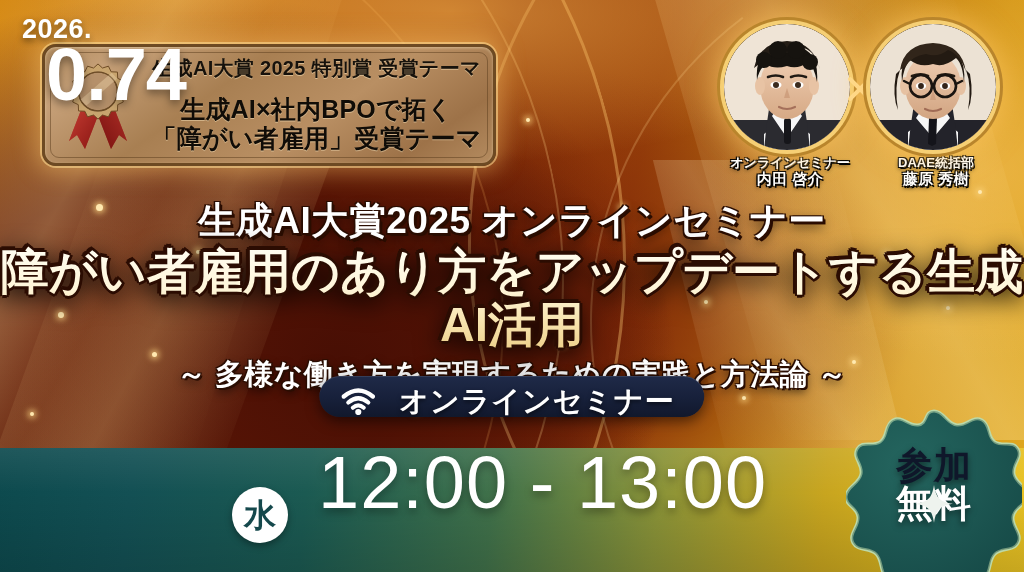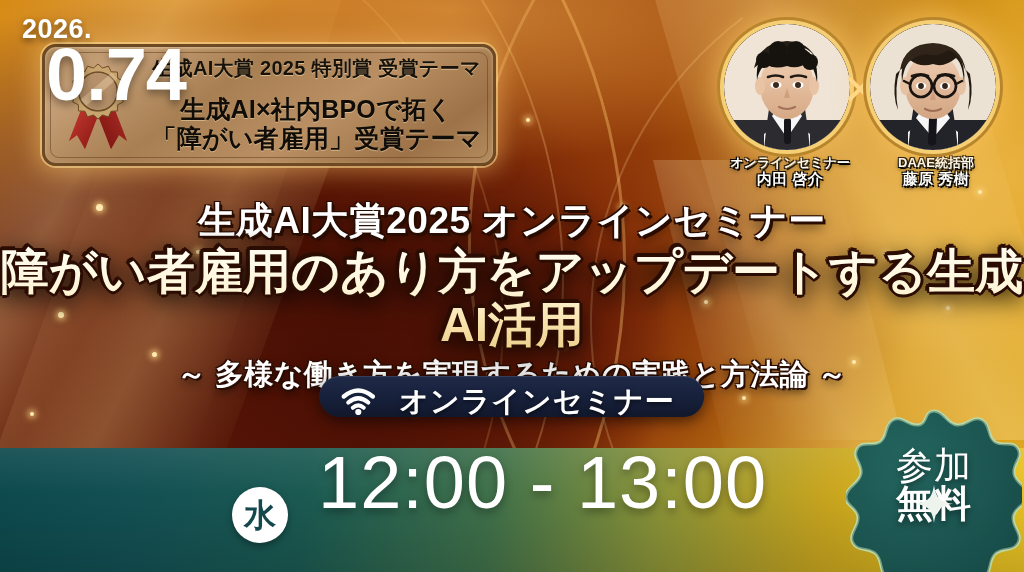--- a/index.html
+++ b/index.html
@@ -157,21 +157,21 @@
     text-shadow:0 4px 9px rgba(0,0,0,.35);
   }
 
   
   #free-badge{position:absolute;right:2px;bottom:-12px;width:176px;height:176px;}
   #free-badge svg{position:absolute;inset:0;width:100%;height:100%;}
   .free-text{
     position:absolute;inset:0;display:flex;flex-direction:column;
     align-items:center;justify-content:center;padding-bottom:22px;
   }
-  .fb-l1{font-size:37px;font-weight:400;color:#ffffff;line-height:1.02;letter-spacing:1px;
+  .fb-l1{font-size:37px;font-weight:700;color:#0f172a;line-height:1.02;letter-spacing:1px;
          text-shadow:0 3px 6px rgba(0,0,0,.5);}
   .fb-l2{font-size:37px;font-weight:900;color:#fff;line-height:1.02;letter-spacing:1px;
          text-shadow:0 3px 6px rgba(0,0,0,.5);position:relative;}
   .sparkle4{position:absolute;right:-26px;bottom:-2px;width:34px;height:34px;}
 </style>
 </head>
 <body>
 
 <div id="banner">
 

